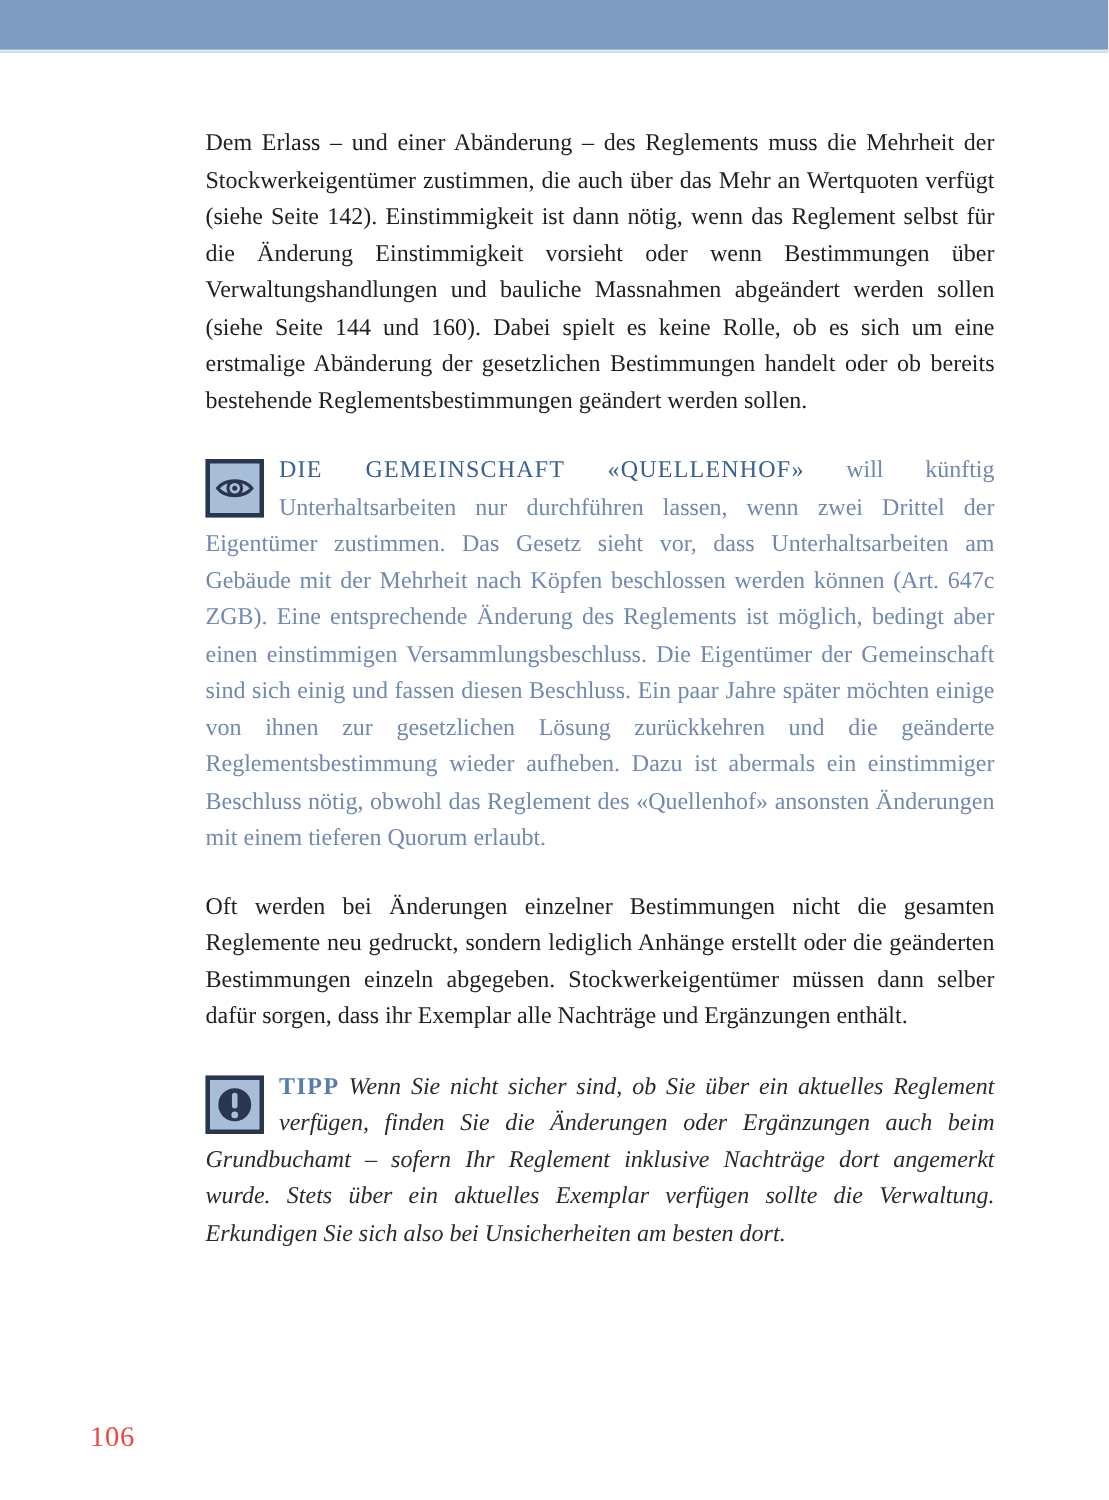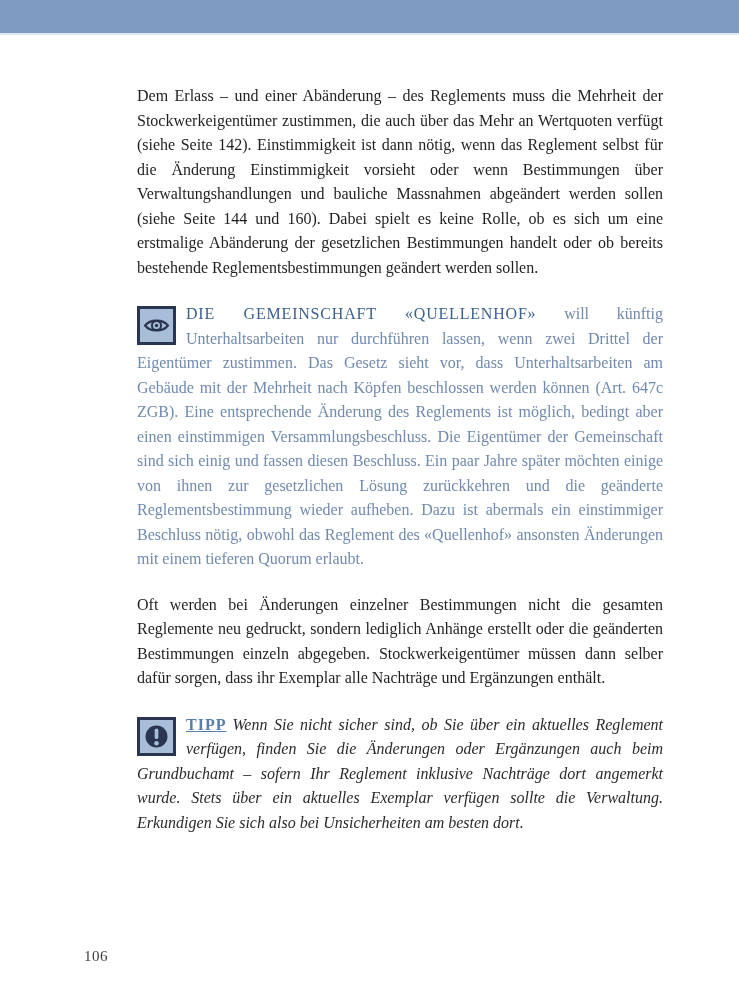--- a/index.html
+++ b/index.html
@@ -69,28 +69,27 @@
     font-style: italic;
     color: #2a2a2a;
     margin-bottom: 0 !important;
   }
   .tip-label {
     font-style: normal;
     font-weight: bold;
     color: #567dab;
     letter-spacing: 1px;
     margin-right: 6px;
-    text-decoration: underline;
   }
   .page-number {
     position: absolute;
-    left: 84px;
+    left: 60px;
     top: 948px;
-    font-size: 15px;
-    color: #404040;
+    font-size: 19px;
+    color: #ef4444;
     letter-spacing: 0.5px;
   }
 </style>
 </head>
 <body>
 
 <div class="page">
 
   <div class="top-bar"></div>
 

